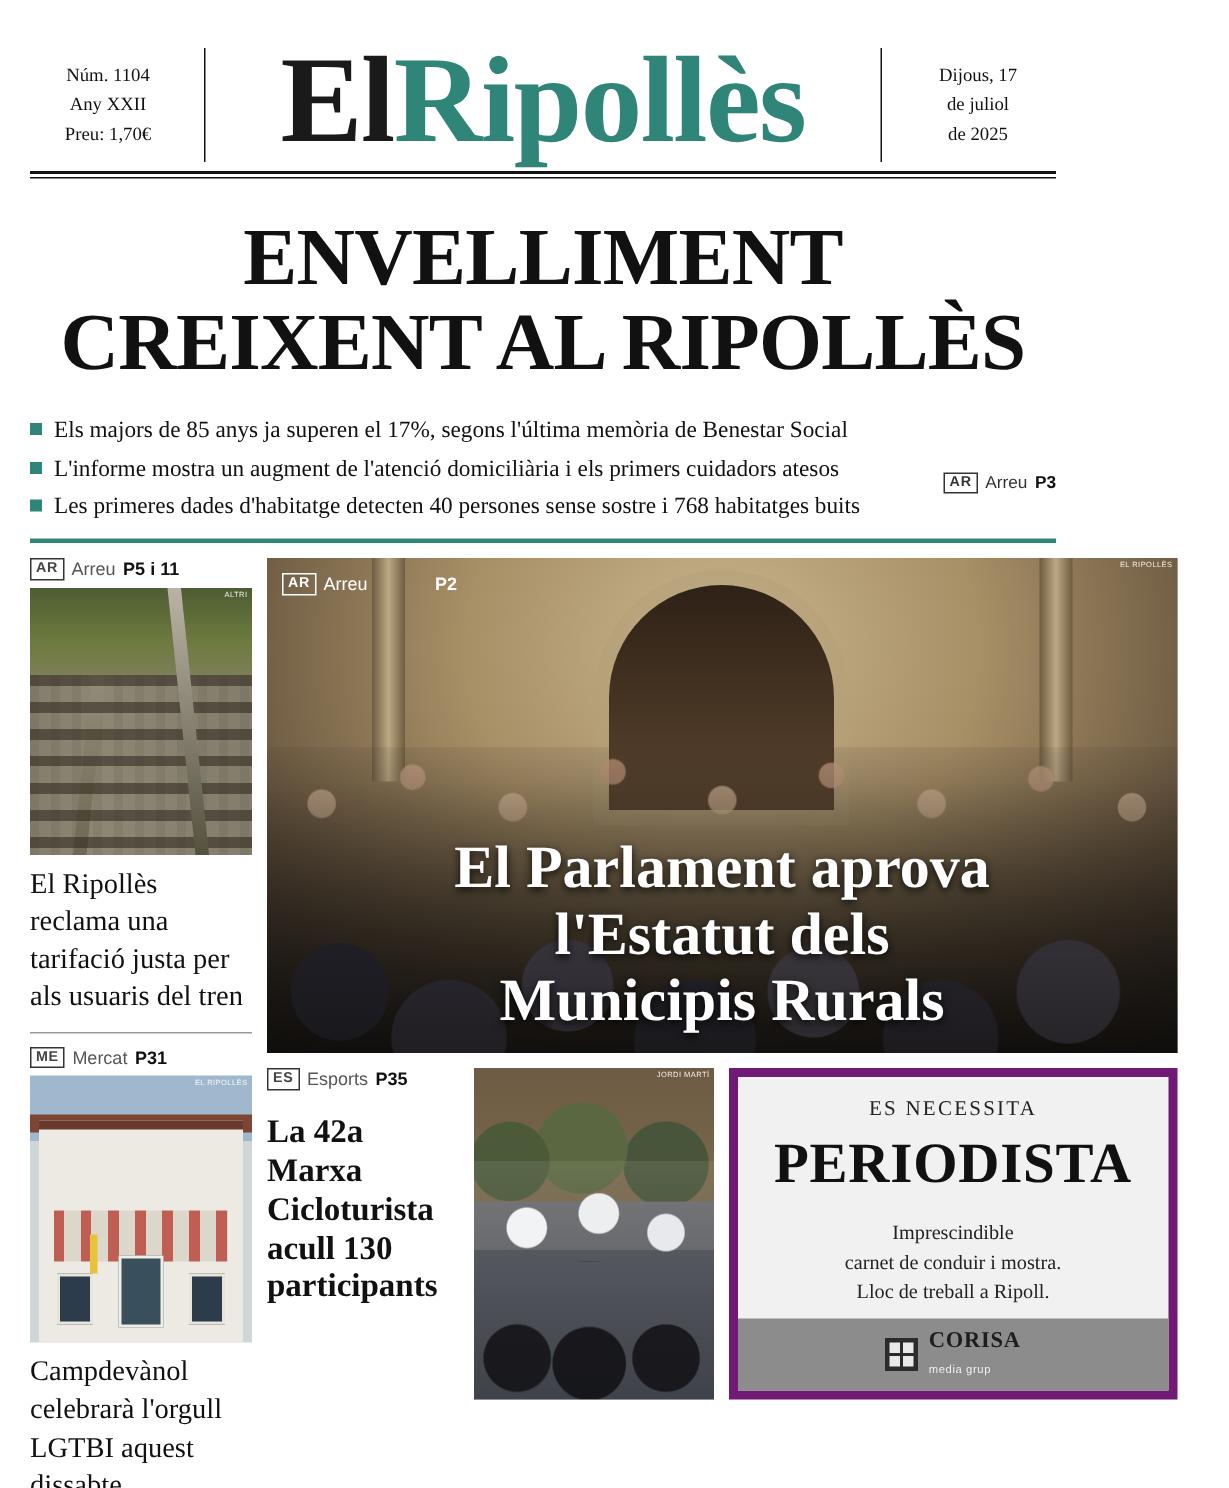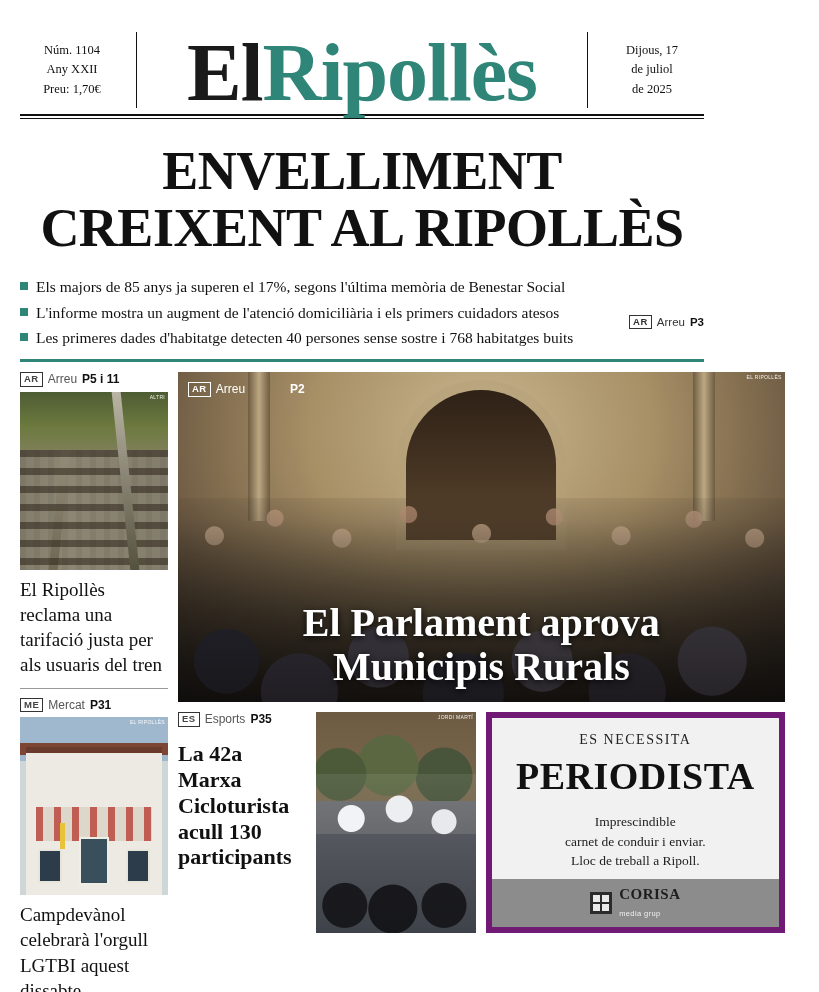--- a/index.html
+++ b/index.html
@@ -42,21 +42,21 @@
     color: #111;
     font-family: "Liberation Serif", serif;
   }
   .mast-left { padding-right: 12px; }
   .mast-right { padding-left: 12px; }
   .mast-center {
     flex: 1;
     border-left: 1px solid #111;
     border-right: 1px solid #111;
     display: flex;
-    align-items: flex-start;
+    align-items: flex-end;
     justify-content: center;
   }
   .logo {
     font-family: "Liberation Serif", serif;
     font-weight: bold;
     font-size: 82px;
     letter-spacing: -1px;
     line-height: 1;
     white-space: nowrap;
   }
@@ -575,20 +575,21 @@
         <div class="parl-crowd"></div>
         <div class="parl-shade"></div>
         <span class="credit">EL RIPOLLÈS</span>
         <div class="overlay-kicker">
           <span class="tagbox">AR</span>
           <span>Arreu</span>
           <span class="pgnum">P2</span>
         </div>
         <div class="parl-title">
           <div>El Parlament aprova</div>
+          <div>l'Estatut dels</div>
           <div>Municipis Rurals</div>
         </div>
       </div>
 
       <div class="bottom">
 
         <div class="bot-text">
           <div class="kicker">
             <span class="tagbox">ES</span>
             <span class="label">Esports</span>
@@ -603,21 +604,21 @@
           <div class="cy-riders"></div>
           <div class="cy-bikes"></div>
           <span class="credit">JORDI MARTÍ</span>
         </div>
 
         <div class="ad">
           <div class="ad-top">ES NECESSITA</div>
           <div class="ad-title">PERIODISTA</div>
           <div class="ad-body">
             <div>Imprescindible</div>
-            <div>carnet de conduir i enviar.</div>
+            <div>carnet de conduir i mostra.</div>
             <div>Lloc de treball a Ripoll.</div>
           </div>
           <div class="ad-sep"></div>
           <div class="ad-small">
             <div>Interessats enviar CV a administracio@corisa.cat</div>
             <div>o trucar al 972 70 21 12 demanant per Zaida</div>
           </div>
           <div class="ad-logo">
             <span class="ad-logo-mark">
                 <i></i>

